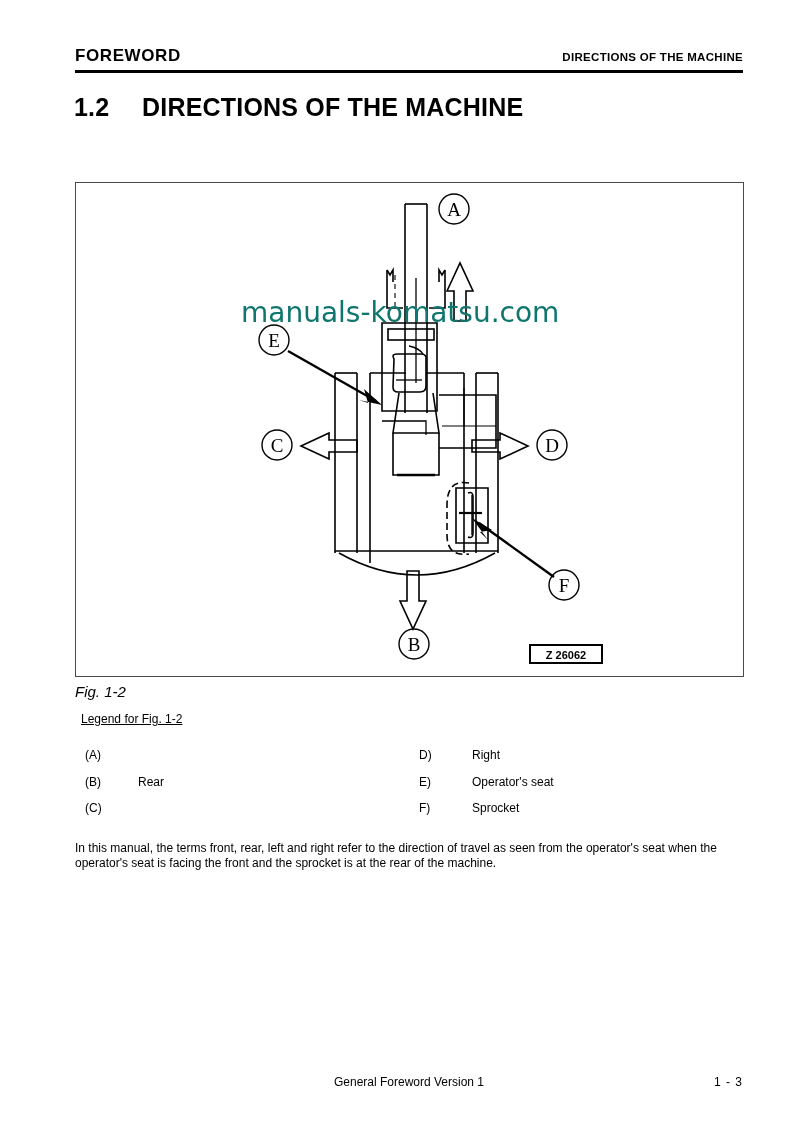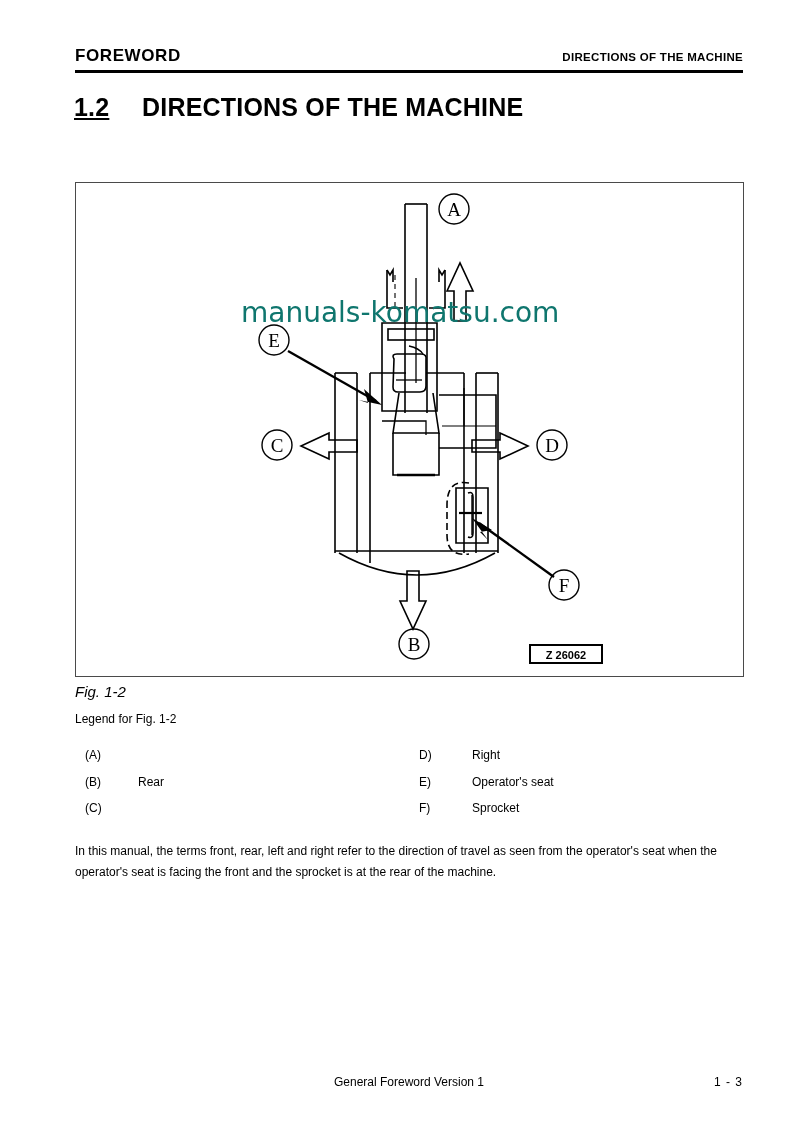--- a/index.html
+++ b/index.html
@@ -49,21 +49,21 @@
   .section-title {
     position: absolute;
     left: 74px;
     top: 93px;
     display: flex;
     align-items: baseline;
     font-size: 25px;
     font-weight: bold;
     letter-spacing: 0.2px;
   }
-  .section-number { width: 68px; text-decoration: underline; }
+  .section-number { width: 68px; }
 
   
   .figure-box {
     position: absolute;
     left: 75px;
     top: 182px;
     width: 669px;
     height: 495px;
     border: 1.6px solid #4a4a4a;
     box-sizing: border-box;
@@ -93,23 +93,24 @@
     position: absolute;
     left: 75px;
     top: 683px;
     font-size: 15px;
     font-style: italic;
   }
 
   
   .legend-heading {
     position: absolute;
-    left: 75px;
+    left: 81px;
     top: 712px;
     font-size: 12px;
+    text-decoration: underline;
   }
   .legend-table {
     position: absolute;
     left: 75px;
     top: 748px;
     width: 668px;
     font-size: 12px;
   }
   .legend-row {
     display: flex;
@@ -127,21 +128,21 @@
   }
   .legend-val { flex: 1; }
 
   
   .body-text {
     position: absolute;
     left: 75px;
     top: 841px;
     width: 665px;
     font-size: 12px;
-    line-height: 21px;
+    line-height: 15px;
   }
 
   
   .footer {
     position: absolute;
     left: 75px;
     top: 1075px;
     width: 668px;
     font-size: 12px;
   }

